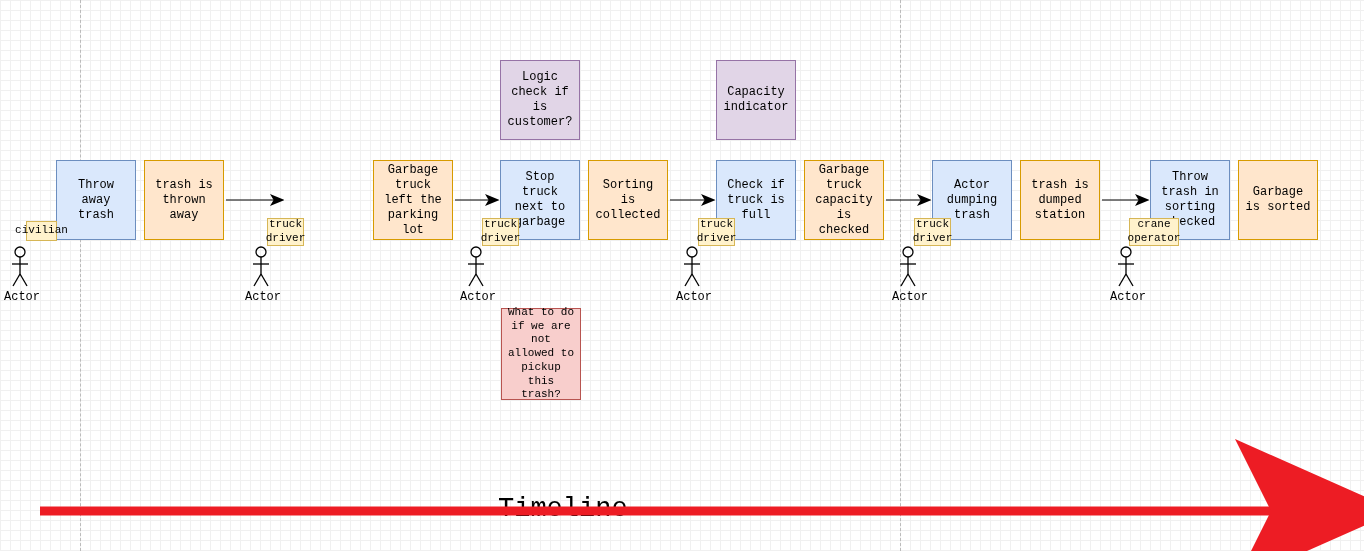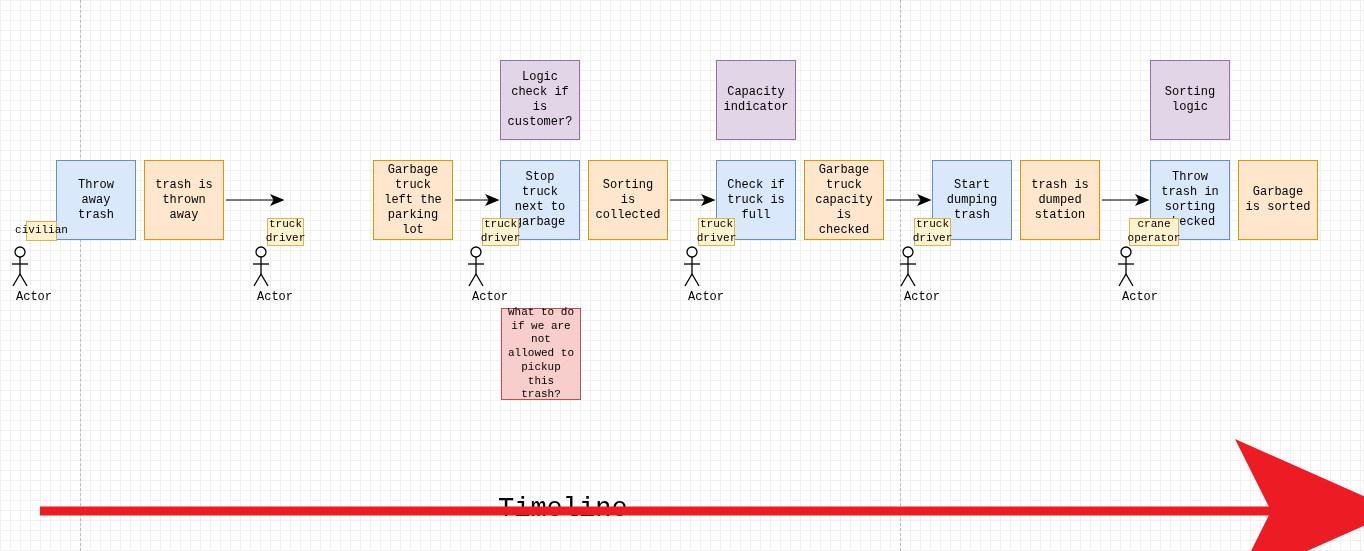--- a/index.html
+++ b/index.html
@@ -23,38 +23,37 @@
     display:flex;align-items:center;justify-content:center;
     text-align:center;
     font-size:12px;line-height:1.25;
     padding:4px;
   }
   .blue  {background:#DAE8FC;border-color:#6C8EBF;}
   .orange{background:#FFE6CC;border-color:#D79B00;}
   .purple{background:#E1D5E7;border-color:#9673A6;}
   .red   {background:#F8CECC;border-color:#B85450;}
   .yellow{background:#FFF2CC;border-color:#D6B656;font-size:11px;}
-  .actor-label{position:absolute;font-size:12px;margin-left:12px;}
+  .actor-label{position:absolute;font-size:12px;}
   .grid-dash{
     position:absolute;top:0;bottom:0;width:0;
     border-left:1px dashed #bbb;
   }
   svg.overlay{position:absolute;top:0;left:0;pointer-events:none;}
 </style>
 </head>
 <body>
 
 <div class="canvas">
 
   <div class="grid-dash" style="left:80px"></div>
   <div class="grid-dash" style="left:900px"></div>
 
   <div class="box purple" style="left:500px;top:60px;width:80px;height:80px">Logic check if is customer?</div>
   <div class="box purple" style="left:716px;top:60px;width:80px;height:80px">Capacity indicator</div>
-  <div class="box purple" style="left:1150px;top:60px;width:80px;height:80px">Sorting logic</div>
 
   <div class="box blue" style="left:56px; top:160px;width:80px;height:80px">Throw away trash</div>
   <div class="box orange" style="left:144px;top:160px;width:80px;height:80px">trash is thrown away</div>
   <div class="box yellow" style="left:26px; top:221px;width:31px;height:20px">civilian</div>
   <div class="actor-label" style="left:4px;top:290px">Actor</div>
 
   <div class="box orange" style="left:373px;top:160px;width:80px;height:80px">Garbage truck left the parking lot</div>
   <div class="box yellow" style="left:267px;top:218px;width:37px;height:28px">truck driver</div>
   <div class="actor-label" style="left:245px;top:290px">Actor</div>
 
@@ -62,21 +61,21 @@
   <div class="box orange" style="left:588px;top:160px;width:80px;height:80px">Sorting is collected</div>
   <div class="box yellow" style="left:482px;top:218px;width:37px;height:28px">truck driver</div>
   <div class="actor-label" style="left:460px;top:290px">Actor</div>
   <div class="box red" style="left:501px;top:308px;width:80px;height:92px;font-size:11px">What to do if we are not allowed to pickup this trash?</div>
 
   <div class="box blue" style="left:716px;top:160px;width:80px;height:80px">Check if truck is full</div>
   <div class="box orange" style="left:804px;top:160px;width:80px;height:80px">Garbage truck capacity is checked</div>
   <div class="box yellow" style="left:698px;top:218px;width:37px;height:28px">truck driver</div>
   <div class="actor-label" style="left:676px;top:290px">Actor</div>
 
-  <div class="box blue" style="left:932px;top:160px;width:80px;height:80px">Start dumping trash</div>
+  <div class="box blue" style="left:932px;top:160px;width:80px;height:80px">Actor dumping trash</div>
   <div class="box orange" style="left:1020px;top:160px;width:80px;height:80px">trash is dumped station</div>
   <div class="box yellow" style="left:914px;top:218px;width:37px;height:28px">truck driver</div>
   <div class="actor-label" style="left:892px;top:290px">Actor</div>
 
   <div class="box blue" style="left:1150px;top:160px;width:80px;height:80px">Throw trash in sorting checked</div>
   <div class="box orange" style="left:1238px;top:160px;width:80px;height:80px">Garbage is sorted</div>
   <div class="box yellow" style="left:1129px;top:218px;width:50px;height:28px">crane operator</div>
   <div class="actor-label" style="left:1110px;top:290px">Actor</div>
 
   <div style="position:absolute;left:498px;top:494px;font-size:27px;color:#000">Timeline</div>

